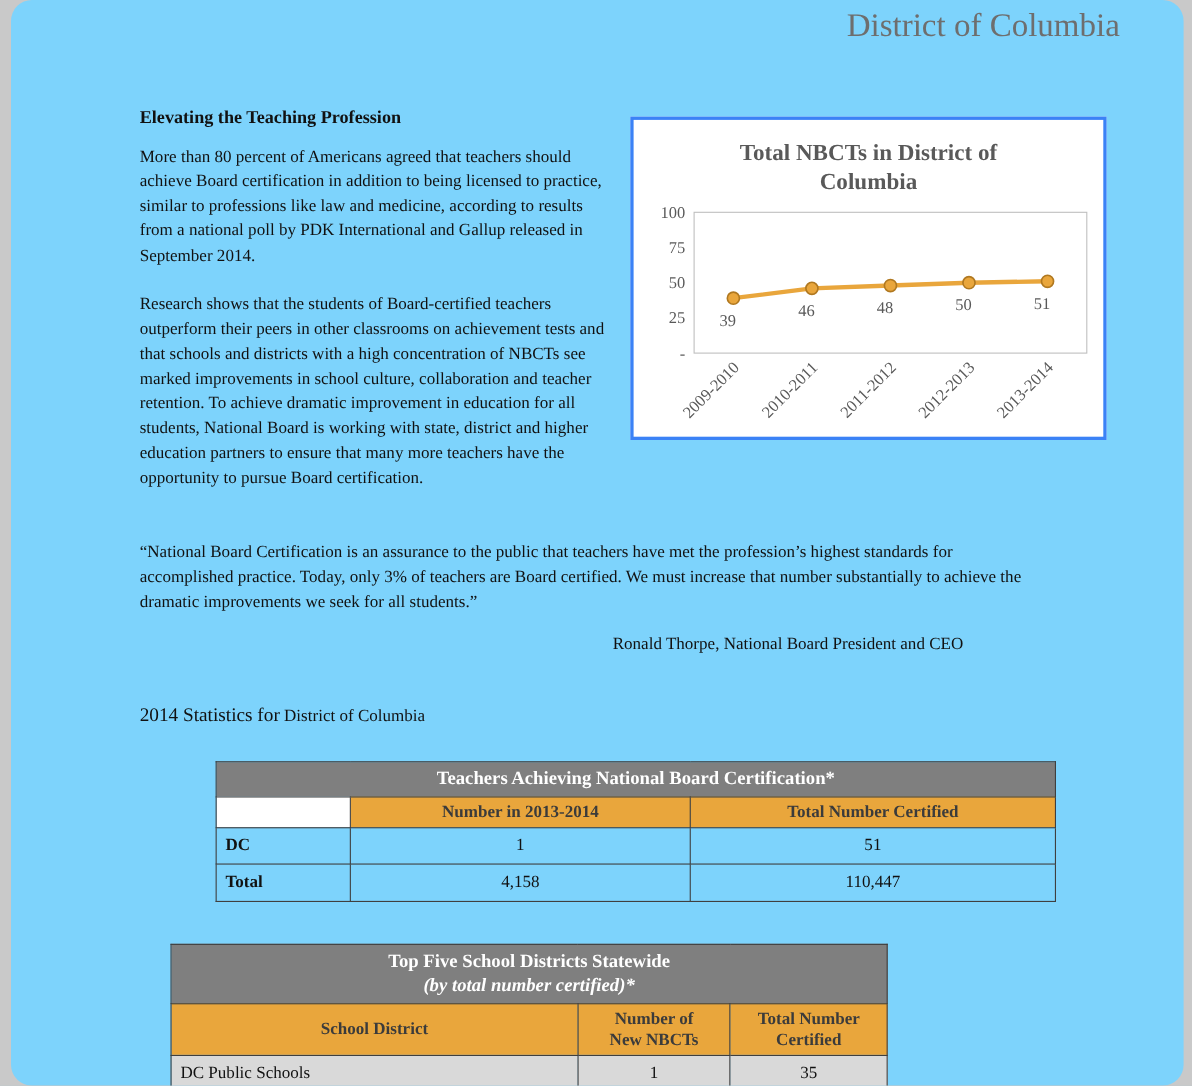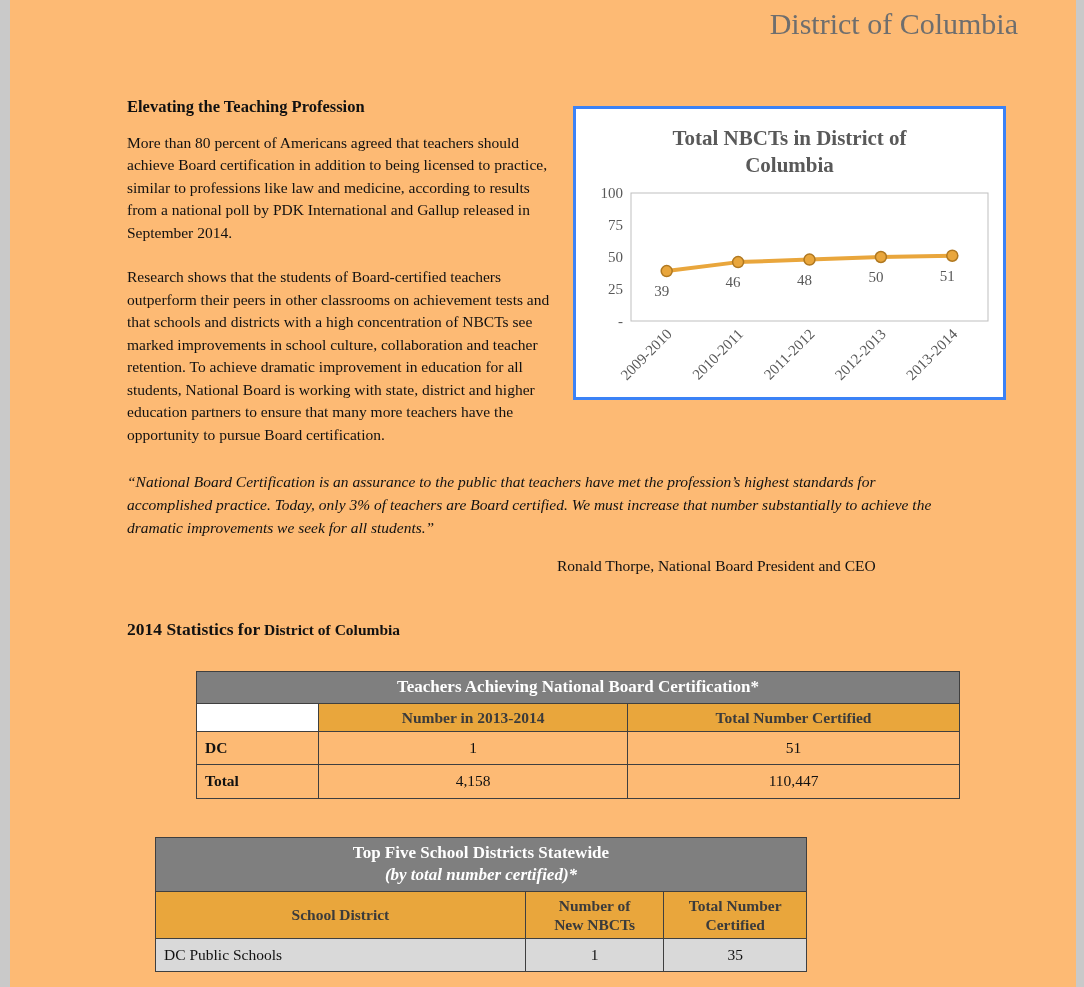--- a/index.html
+++ b/index.html
@@ -9,21 +9,22 @@
   .screen {
     position: relative;
     width: 1084px;
     height: 987px;
     overflow: hidden;
     background: #c9c9c9;
   }
   .page {
     position: absolute;
     left: 10px; right: 8px; top: 0; bottom: 0;
-    background: #fdba74;
+    background: #7dd3fc;
+    border-radius: 19px;
   }
   .page-title {
     padding: 6px 58px 0 0;
     text-align: right;
     font-size: 30px;
     line-height: 36px;
     color: var(--title_gray, #6e6e6e);
   }
   .content {
     margin: 54px 0 0 117px;
@@ -60,30 +61,29 @@
   .chart-box svg { display: block; margin: 0 auto; }
   .chart-box svg text {
     font-family: "Liberation Serif", serif;
     font-size: 15px;
     fill: var(--chart_text, #595959);
   }
   .chart-box svg text.dlabel { font-size: 15px; }
 
   p.quote {
     clear: both;
-    margin: 24px 0 16px 0;
-    font-style: italic;
+    margin: 44px 0 16px 0;
     line-height: 23px;
   }
   p.attribution {
     margin: 0 0 0 430px;
     font-size: 15.5px;
   }
 
-  .stats-heading { margin: 40px 0 0 0; font-weight: bold; }
+  .stats-heading { margin: 40px 0 0 0; font-weight: normal; }
   .stats-prefix { font-size: 17.5px; }
   .stats-state  { font-size: 15.5px; }
 
   table { border-collapse: collapse; table-layout: fixed; }
   th, td { border: 1px solid var(--border, #3f3f3f); }
 
   table.t1 { margin: 30px 0 0 69px; width: 764px; }
   table.t2 { margin: 38px 0 0 28px;  width: 652px; }
 
   th.gray {

